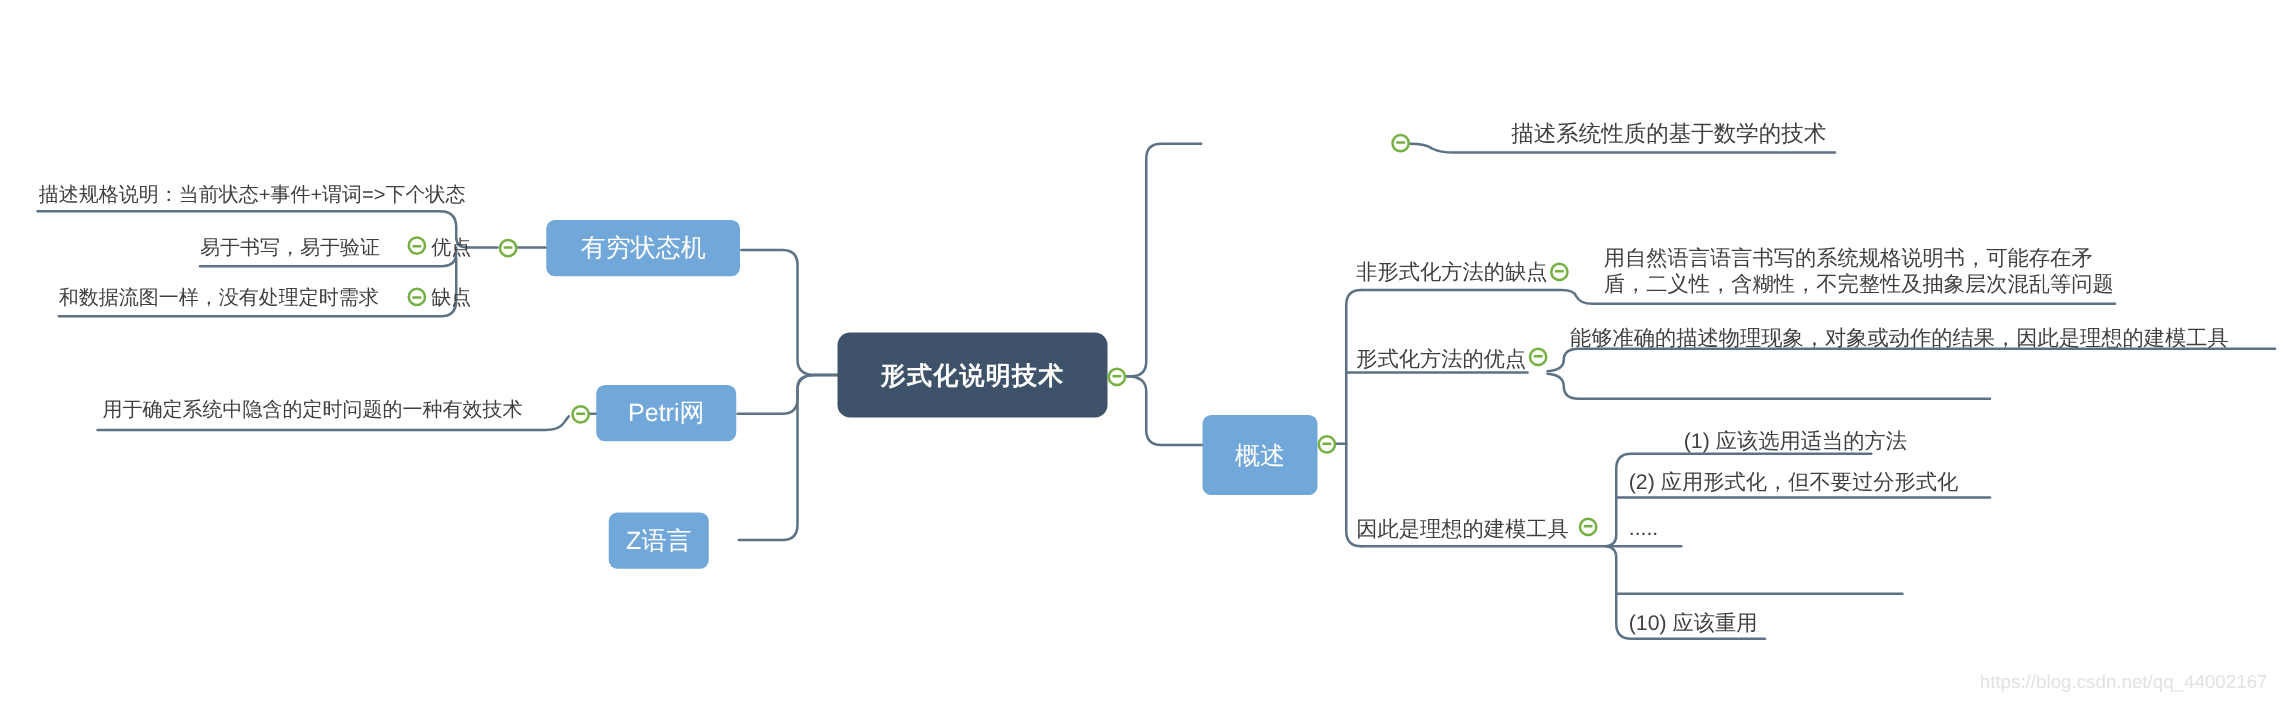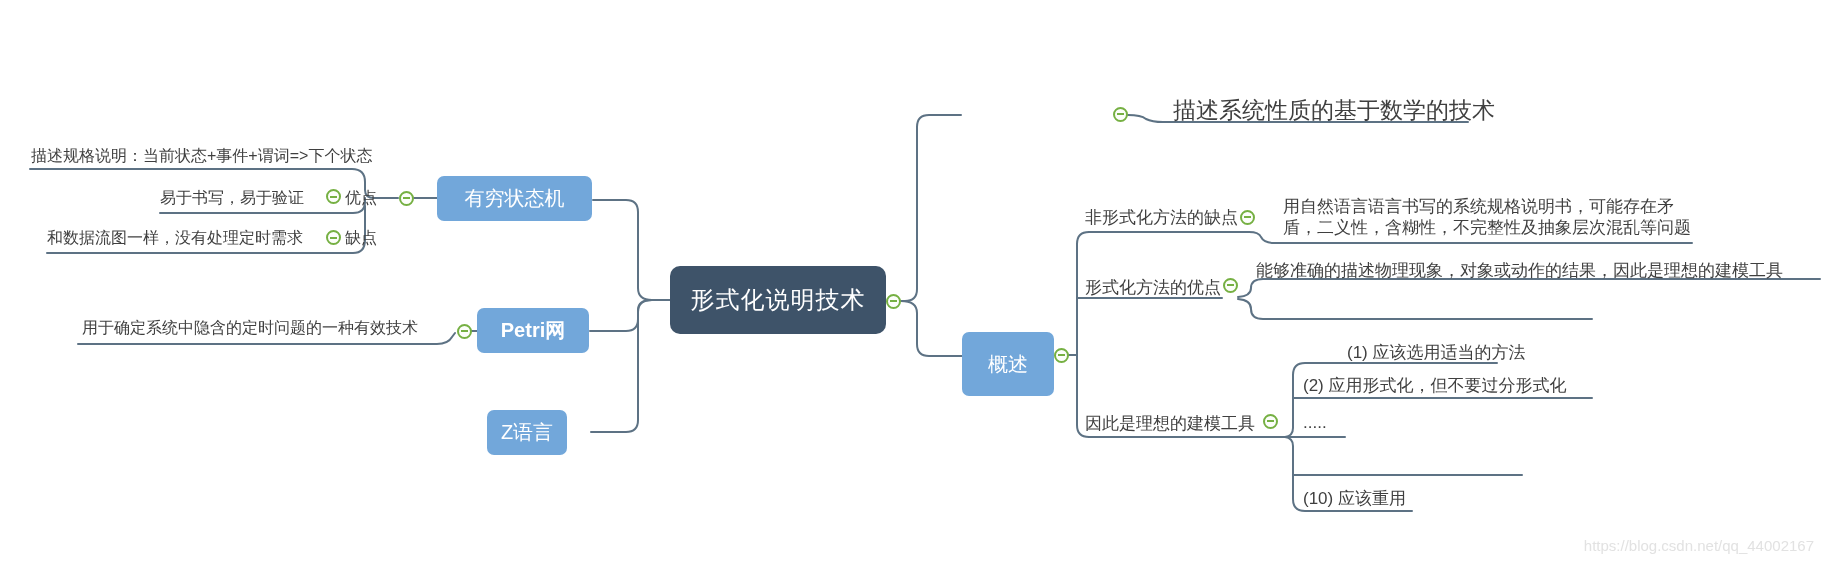--- a/index.html
+++ b/index.html
@@ -9,25 +9,25 @@
     --icon_green:#76b043;
     --text:#3f3f3f;
     --watermark:#e2e2e2;
   }
   html,body{margin:0;padding:0;background:#fff;}
   body{font-family:"Liberation Sans","DejaVu Sans",sans-serif;}
   #canvas{position:relative;width:1826px;height:562px;background:#fff;overflow:hidden;}
   #wires{position:absolute;left:0;top:0;width:1826px;height:562px;}
   #wires path{fill:none;stroke:var(--line);stroke-width:2;stroke-linecap:round;}
   .box{position:absolute;display:flex;align-items:center;justify-content:center;color:#fff;border-radius:7px;box-sizing:border-box;}
-  .central{background:var(--central_bg);font-size:24px;font-weight:400;border-radius:10px;letter-spacing:1px;}
+  .central{background:var(--central_bg);font-size:20px;font-weight:700;border-radius:10px;letter-spacing:1px;}
   .topic{background:var(--topic_bg);font-size:20px;}
   .leaf{position:absolute;font-size:16px;color:var(--text);white-space:nowrap;}
   .f17{font-size:17px;}
-  .f19{font-size:23px;}
+  .f19{font-size:18px;margin-left:36px;}
   .wrapblk{white-space:normal;width:412px;line-height:21px;}
   .ci{position:absolute;width:15px;height:15px;box-sizing:border-box;border:2px solid var(--icon_green);border-radius:50%;background:#fcfefa;}
   .ci::after{content:"";position:absolute;left:2px;right:2px;top:50%;margin-top:-1px;height:2px;background:var(--icon_green);}
   .wm{position:absolute;right:12px;bottom:8px;font-size:15px;color:var(--watermark);}
 </style>
 </head>
 <body>
 
 <div id="canvas">
 
@@ -61,21 +61,21 @@
     <path d="M 1285 437 Q 1293 436 1293 428 V 375 Q 1293 363 1305 363 H 1497"></path>
     <path d="M 1293 398 H 1592"></path>
     <path d="M 1285 437 H 1345"></path>
     <path d="M 1285 437 Q 1293 438 1293 446 V 499 Q 1293 511 1305 511 H 1412"></path>
     <path d="M 1293 475 H 1522"></path>
   </svg>
 
   <div class="box central" style="left:670px;top:266px;width:216px;height:68px;">形式化说明技术</div>
 
   <div class="box topic" style="left:437px;top:176px;width:155px;height:45px;">有穷状态机</div>
-  <div class="box topic" style="left:477px;top:308px;width:112px;height:45px;font-weight:bold;">Petri网</div>
+  <div class="box topic" style="left:477px;top:308px;width:112px;height:45px;">Petri网</div>
   <div class="box topic" style="left:487px;top:410px;width:80px;height:45px;">Z语言</div>
 
   <div class="leaf" style="left:31px;top:146px;">描述规格说明：当前状态+事件+谓词=&gt;下个状态</div>
   <div class="leaf" style="left:160px;top:188px;">易于书写，易于验证</div>
   <div class="leaf" style="left:345px;top:188px;">优点</div>
   <div class="leaf" style="left:47px;top:228px;">和数据流图一样，没有处理定时需求</div>
   <div class="leaf" style="left:345px;top:228px;">缺点</div>
   <div class="leaf" style="left:82px;top:318px;">用于确定系统中隐含的定时问题的一种有效技术</div>
 
   <div class="box topic" style="left:962px;top:332px;width:92px;height:64px;">概述</div>

